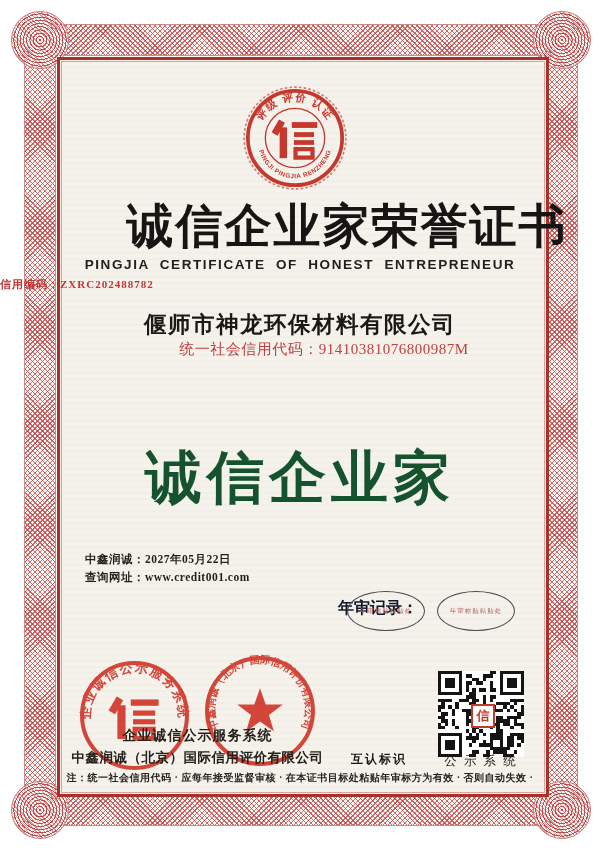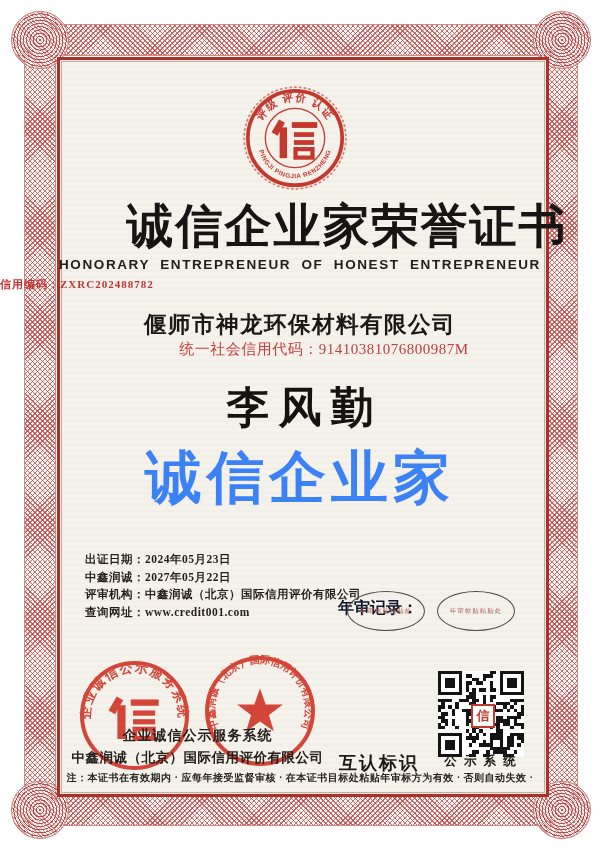--- a/index.html
+++ b/index.html
@@ -36,43 +36,43 @@
   .ctr{left:0;width:600px;text-align:center;}
   .emblem{left:242px;top:85px;width:106px;height:106px;}
   .title{top:201px;font-size:47px;font-weight:bold;color:#171513;letter-spacing:2px;line-height:1.1;padding-left:47px;}
   .subtitle{top:257px;font-size:13.5px;font-weight:bold;color:#22201d;
     font-family:"Liberation Sans","DejaVu Sans",sans-serif;letter-spacing:1.6px;word-spacing:5px;}
   .credit-code{top:277px;left:0;width:512px;font-size:11px;font-weight:bold;
     color:#c03434;letter-spacing:1px;}
   .company{top:309px;font-size:22.5px;font-weight:bold;color:#1b1916;letter-spacing:1.5px;}
   .usc{top:340px;font-size:15px;font-weight:normal;color:#c04040;letter-spacing:.5px;margin-left:24px;}
   .person{top:379px;font-size:43px;font-weight:bold;color:#151310;letter-spacing:9px;text-indent:9px;}
-  .honor{top:440px;font-size:57px;font-weight:bold;color:#3b82f6;letter-spacing:5px;}
+  .honor{top:440px;font-size:57px;font-weight:bold;color:#14532d;letter-spacing:5px;}
   .details{left:85px;top:551px;font-size:11.5px;font-weight:bold;color:#241f1a;}
   .details div{height:17.5px;line-height:17.5px;letter-spacing:.5px;}
   .review-label{left:338px;top:560px;font-size:16px;font-weight:bold;color:#0f172a;margin-top:38px;}
   .sticker{width:76px;height:38px;border:1.5px solid #4a4a4a;border-radius:50%;
     display:flex;align-items:center;justify-content:center;
     font-size:6.5px;color:#b26a66;letter-spacing:1px;}
   .sticker-1{left:347px;top:591px;} .sticker-2{left:437px;top:591px;}
   .seal{opacity:.92;mix-blend-mode:multiply;}
   .seal-left{left:78px;top:659px;width:113px;height:113px;}
   .seal-right{left:203px;top:654px;width:114px;height:114px;}
   .seal-lines{left:55px;top:727px;width:285px;text-align:center;color:#26211b;z-index:1;}
   .seal-line1{font-size:14px;font-weight:bold;letter-spacing:1px;}
   .seal-line2{font-size:13.5px;font-weight:bold;margin-top:4px;letter-spacing:.5px;}
   .mutual{left:348px;top:688px;width:62px;height:50px;}
-  .mutual-label{left:334px;top:751px;width:90px;text-align:center;font-size:18px;
+  .mutual-label{left:334px;top:751px;width:90px;text-align:center;font-size:12px;
     font-weight:bold;color:#1d1a16;letter-spacing:2px;}
   .qr-wrap{left:438px;top:671px;width:86px;height:86px;background:#fff;padding:0;}
   .qr-logo{position:absolute;left:471px;top:704px;width:20px;height:20px;background:#fff;
     border:2px solid #c0392b;color:#c0392b;font-size:13px;font-weight:bold;
     display:flex;align-items:center;justify-content:center;}
   .qr-label{left:428px;top:753px;width:106px;text-align:center;font-size:12.5px;
-    font-weight:bold;color:#1d1a16;letter-spacing:2px;}
+    font-weight:normal;color:#1d1a16;letter-spacing:2px;}
   .note{left:62px;top:771px;width:476px;text-align:center;font-size:10px;
     font-weight:bold;color:#2a2520;letter-spacing:.5px;white-space:nowrap;}
 </style>
 </head>
 <body>
 
 <div class="page">
 
   <div class="band band-top"></div>
   <div class="band band-bottom"></div>
@@ -107,32 +107,29 @@
         <rect x="15" y="24" width="14" height="58"></rect>
         <rect x="38" y="14" width="48" height="11"></rect>
         <rect x="42" y="33" width="38" height="9"></rect>
         <rect x="42" y="48" width="38" height="9"></rect>
         <rect x="45" y="65" width="32" height="16" fill="none" stroke="#c5382e" stroke-width="8"></rect>
       </g>
     </svg>
   </div>
 
   <div class="abs ctr title">诚信企业家荣誉证书</div>
-  <div class="abs ctr subtitle">HONORARY ENTREPRENEUR OF HONEST ENTREPRENEUR</div>
+  <div class="abs ctr subtitle">PINGJIA CERTIFICATE OF HONEST ENTREPRENEUR</div>
   <div class="abs credit-code">信用编码：ZXRC202488782</div>
 
   <div class="abs ctr company">偃师市神龙环保材料有限公司</div>
   <div class="abs ctr usc">统一社会信用代码：91410381076800987M</div>
-  <div class="abs ctr person">李风勤</div>
   <div class="abs ctr honor">诚信企业家</div>
 
   <div class="abs details">
-    <div>出证日期：2024年05月23日</div>
     <div>中鑫润诚：2027年05月22日</div>
-    <div>评审机构：中鑫润诚（北京）国际信用评价有限公司</div>
     <div>查询网址：www.credit001.com</div>
   </div>
 
   <div class="abs review-label">年审记录：</div>
   <div class="abs sticker sticker-1">年审标贴粘贴处</div>
   <div class="abs sticker sticker-2">年审标贴粘贴处</div>
 
   <div class="abs seal-lines">
     <div class="seal-line1">企业诚信公示服务系统</div>
     <div class="seal-line2">中鑫润诚（北京）国际信用评价有限公司</div>
@@ -391,15 +388,15 @@
         <rect x="18" y="0" width="7" height="7" fill="#141414"></rect>
         <rect x="19" y="1" width="5" height="5" fill="#ffffff"></rect>
         <rect x="20" y="2" width="3" height="3" fill="#141414"></rect>
         <rect x="0" y="18" width="7" height="7" fill="#141414"></rect>
         <rect x="1" y="19" width="5" height="5" fill="#ffffff"></rect>
         <rect x="2" y="20" width="3" height="3" fill="#141414"></rect>
       </svg></div>
   <div class="qr-logo">信</div>
   <div class="abs qr-label">公 示 系 统</div>
 
-  <div class="abs note">注：本证书在有效期内 · 应每年接受监督审核 · 在本证书目标处粘贴年审标方为有效 · 否则自动失效 ·</div>
+  <div class="abs note">注：统一社会信用代码 · 应每年接受监督审核 · 在本证书目标处粘贴年审标方为有效 · 否则自动失效 ·</div>
 
 </div>
 
 </body></html>

